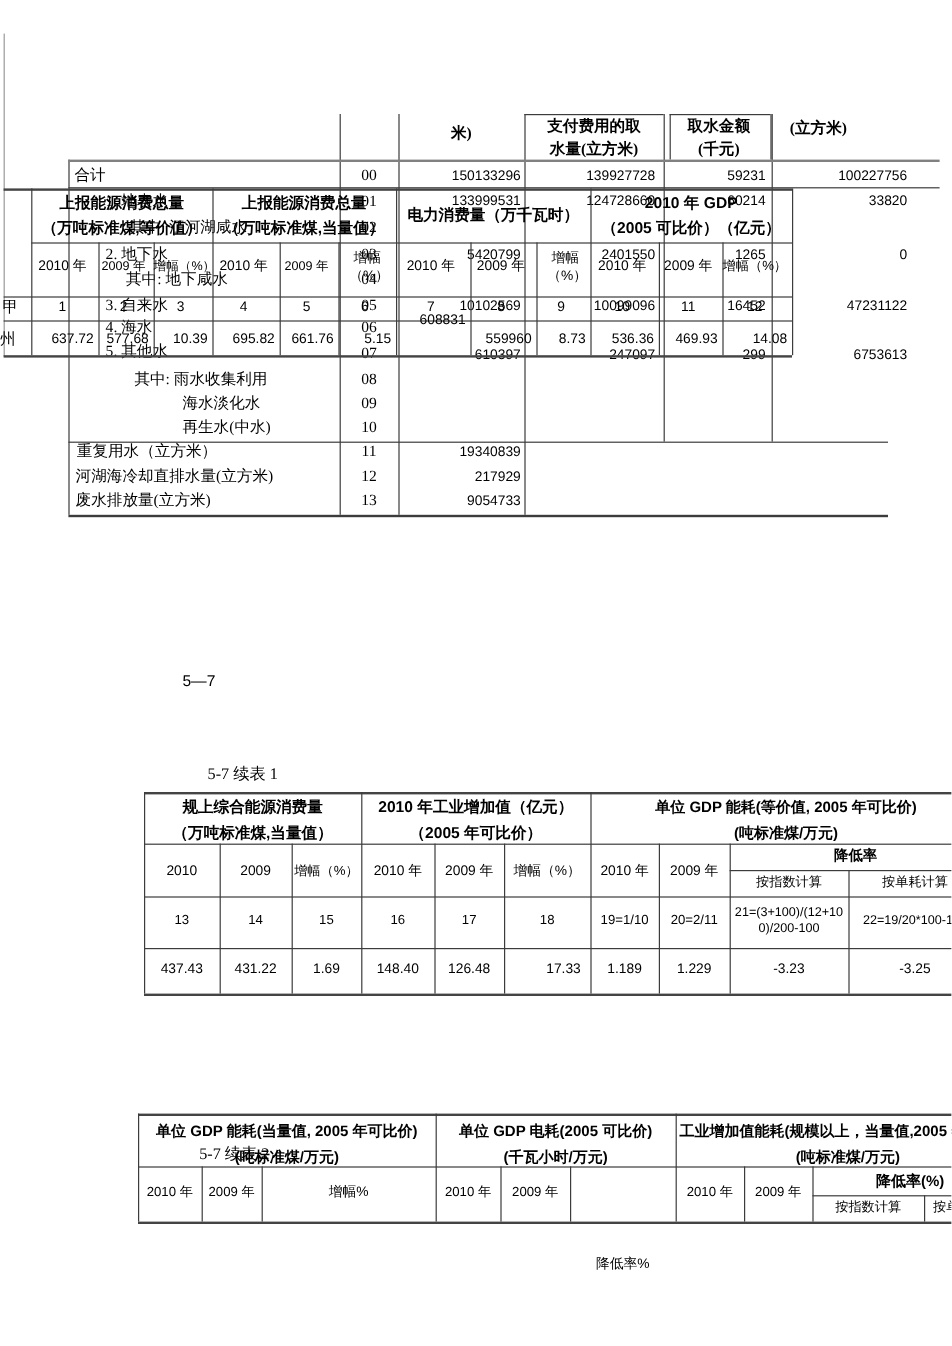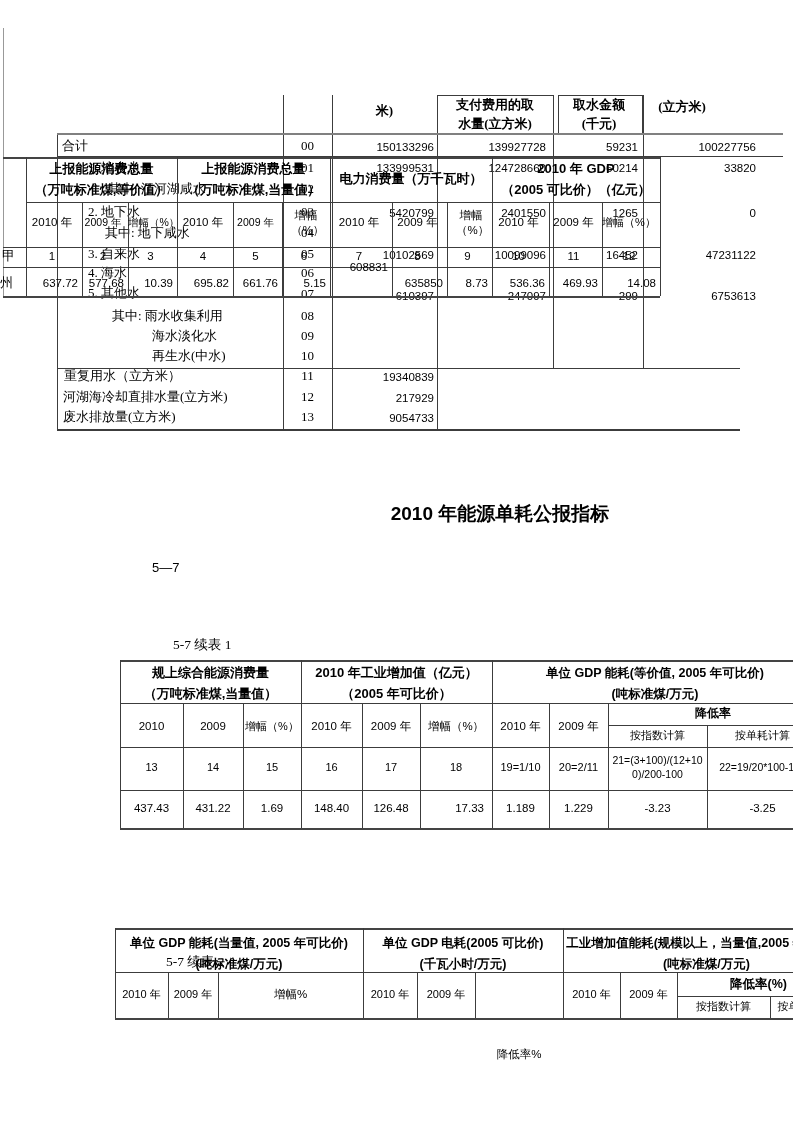--- a/index.html
+++ b/index.html
@@ -189,28 +189,27 @@
     <span class="t san e12 c" style="top:250px">12</span>
 
     <span class="t ser" style="left:-13px;top:276px">漳州</span>
     <span class="t san e1 r" style="top:277px">637.72</span>
     <span class="t san e2 r" style="top:277px">577.68</span>
     <span class="t san e3 r" style="top:277px">10.39</span>
     <span class="t san e4 r" style="top:277px">695.82</span>
     <span class="t san e5 r" style="top:277px">661.76</span>
     <span class="t san e6 r" style="top:277px">5.15</span>
     <span class="t san e7 r" style="top:261px">608831</span>
-    <span class="t san e8 r" style="top:277px">635850</span>
+    <span class="t san e8 r" style="top:277px">559960</span>
     <span class="t san e9 r" style="top:277px">8.73</span>
     <span class="t san e10 r" style="top:277px">536.36</span>
     <span class="t san e11 r" style="top:277px">469.93</span>
     <span class="t san e12 r" style="top:277px">14.08</span>
   </div>
 
-  <span class="t c" style="left:295px;top:503px;width:410px;font-size:19px;font-weight:bold">2010 年能源单耗公报指标</span>
   <span class="t san" style="left:152px;top:561px;font-size:13px">5—7</span>
 
   <div>
     <span class="t ser" style="left:173px;top:637px;font-size:13.5px">5-7 续表 1</span>
 
     <i class="ln" style="left:120px;top:660px;width:698px;height:2px;background:#444"></i>
     <i class="ln" style="left:120px;top:703px;width:698px"></i>
     <i class="ln" style="left:608px;top:725px;width:210px"></i>
     <i class="ln" style="left:120px;top:747px;width:698px"></i>
     <i class="ln" style="left:120px;top:790px;width:698px"></i>

